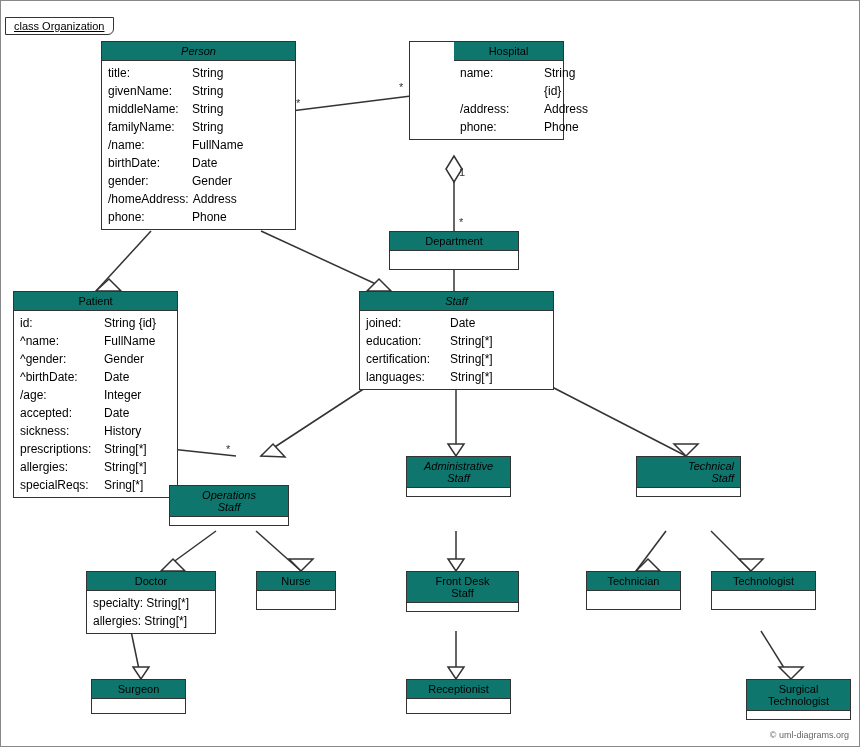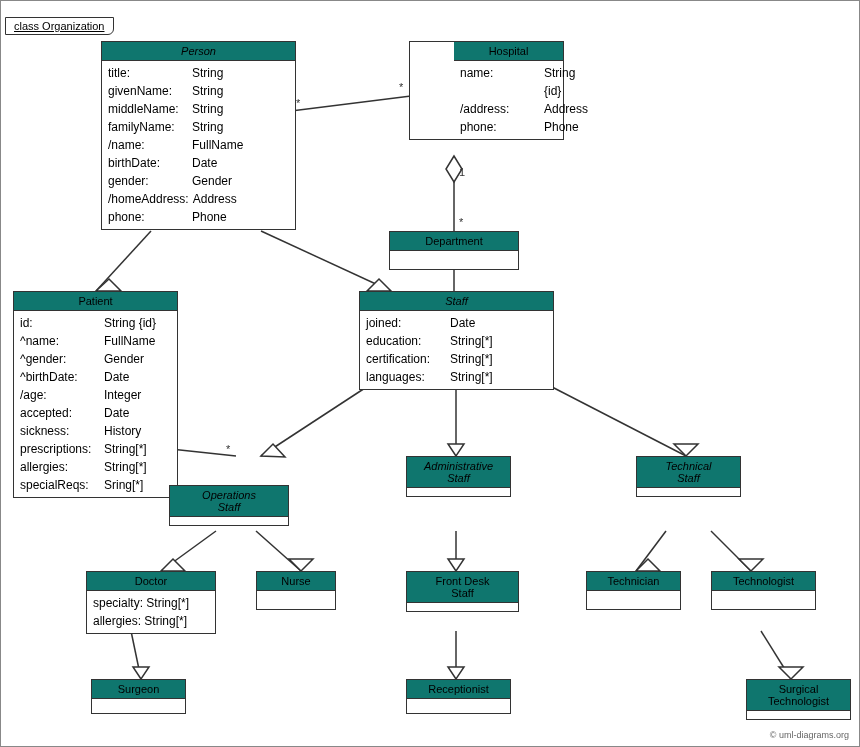--- a/index.html
+++ b/index.html
@@ -278,21 +278,21 @@
     <div class="class-header italic" style="font-style:italic;">Operations<br>Staff</div>
     <div class="class-body" style="height:8px;"></div>
   </div>
 
   <div class="class-box" style="left:405px; top:455px; width:105px; text-align:center;">
     <div class="class-header italic" style="font-style:italic;">Administrative<br>Staff</div>
     <div class="class-body" style="height:8px;"></div>
   </div>
 
   <div class="class-box" style="left:635px; top:455px; width:105px; text-align:center;">
-    <div class="class-header italic" style="font-style:italic;">Technical<br>Staff</div>
+    <div class="class-header italic" style="font-style:italic;text-align:right;">Technical<br>Staff</div>
     <div class="class-body" style="height:8px;"></div>
   </div>
 
   <div class="class-box" style="left:85px; top:570px; width:130px;">
     <div class="class-header">Doctor</div>
     <div class="class-body">
       <div class="attr-row">specialty: String[*]</div>
       <div class="attr-row">allergies: String[*]</div>
     </div>
   </div>

